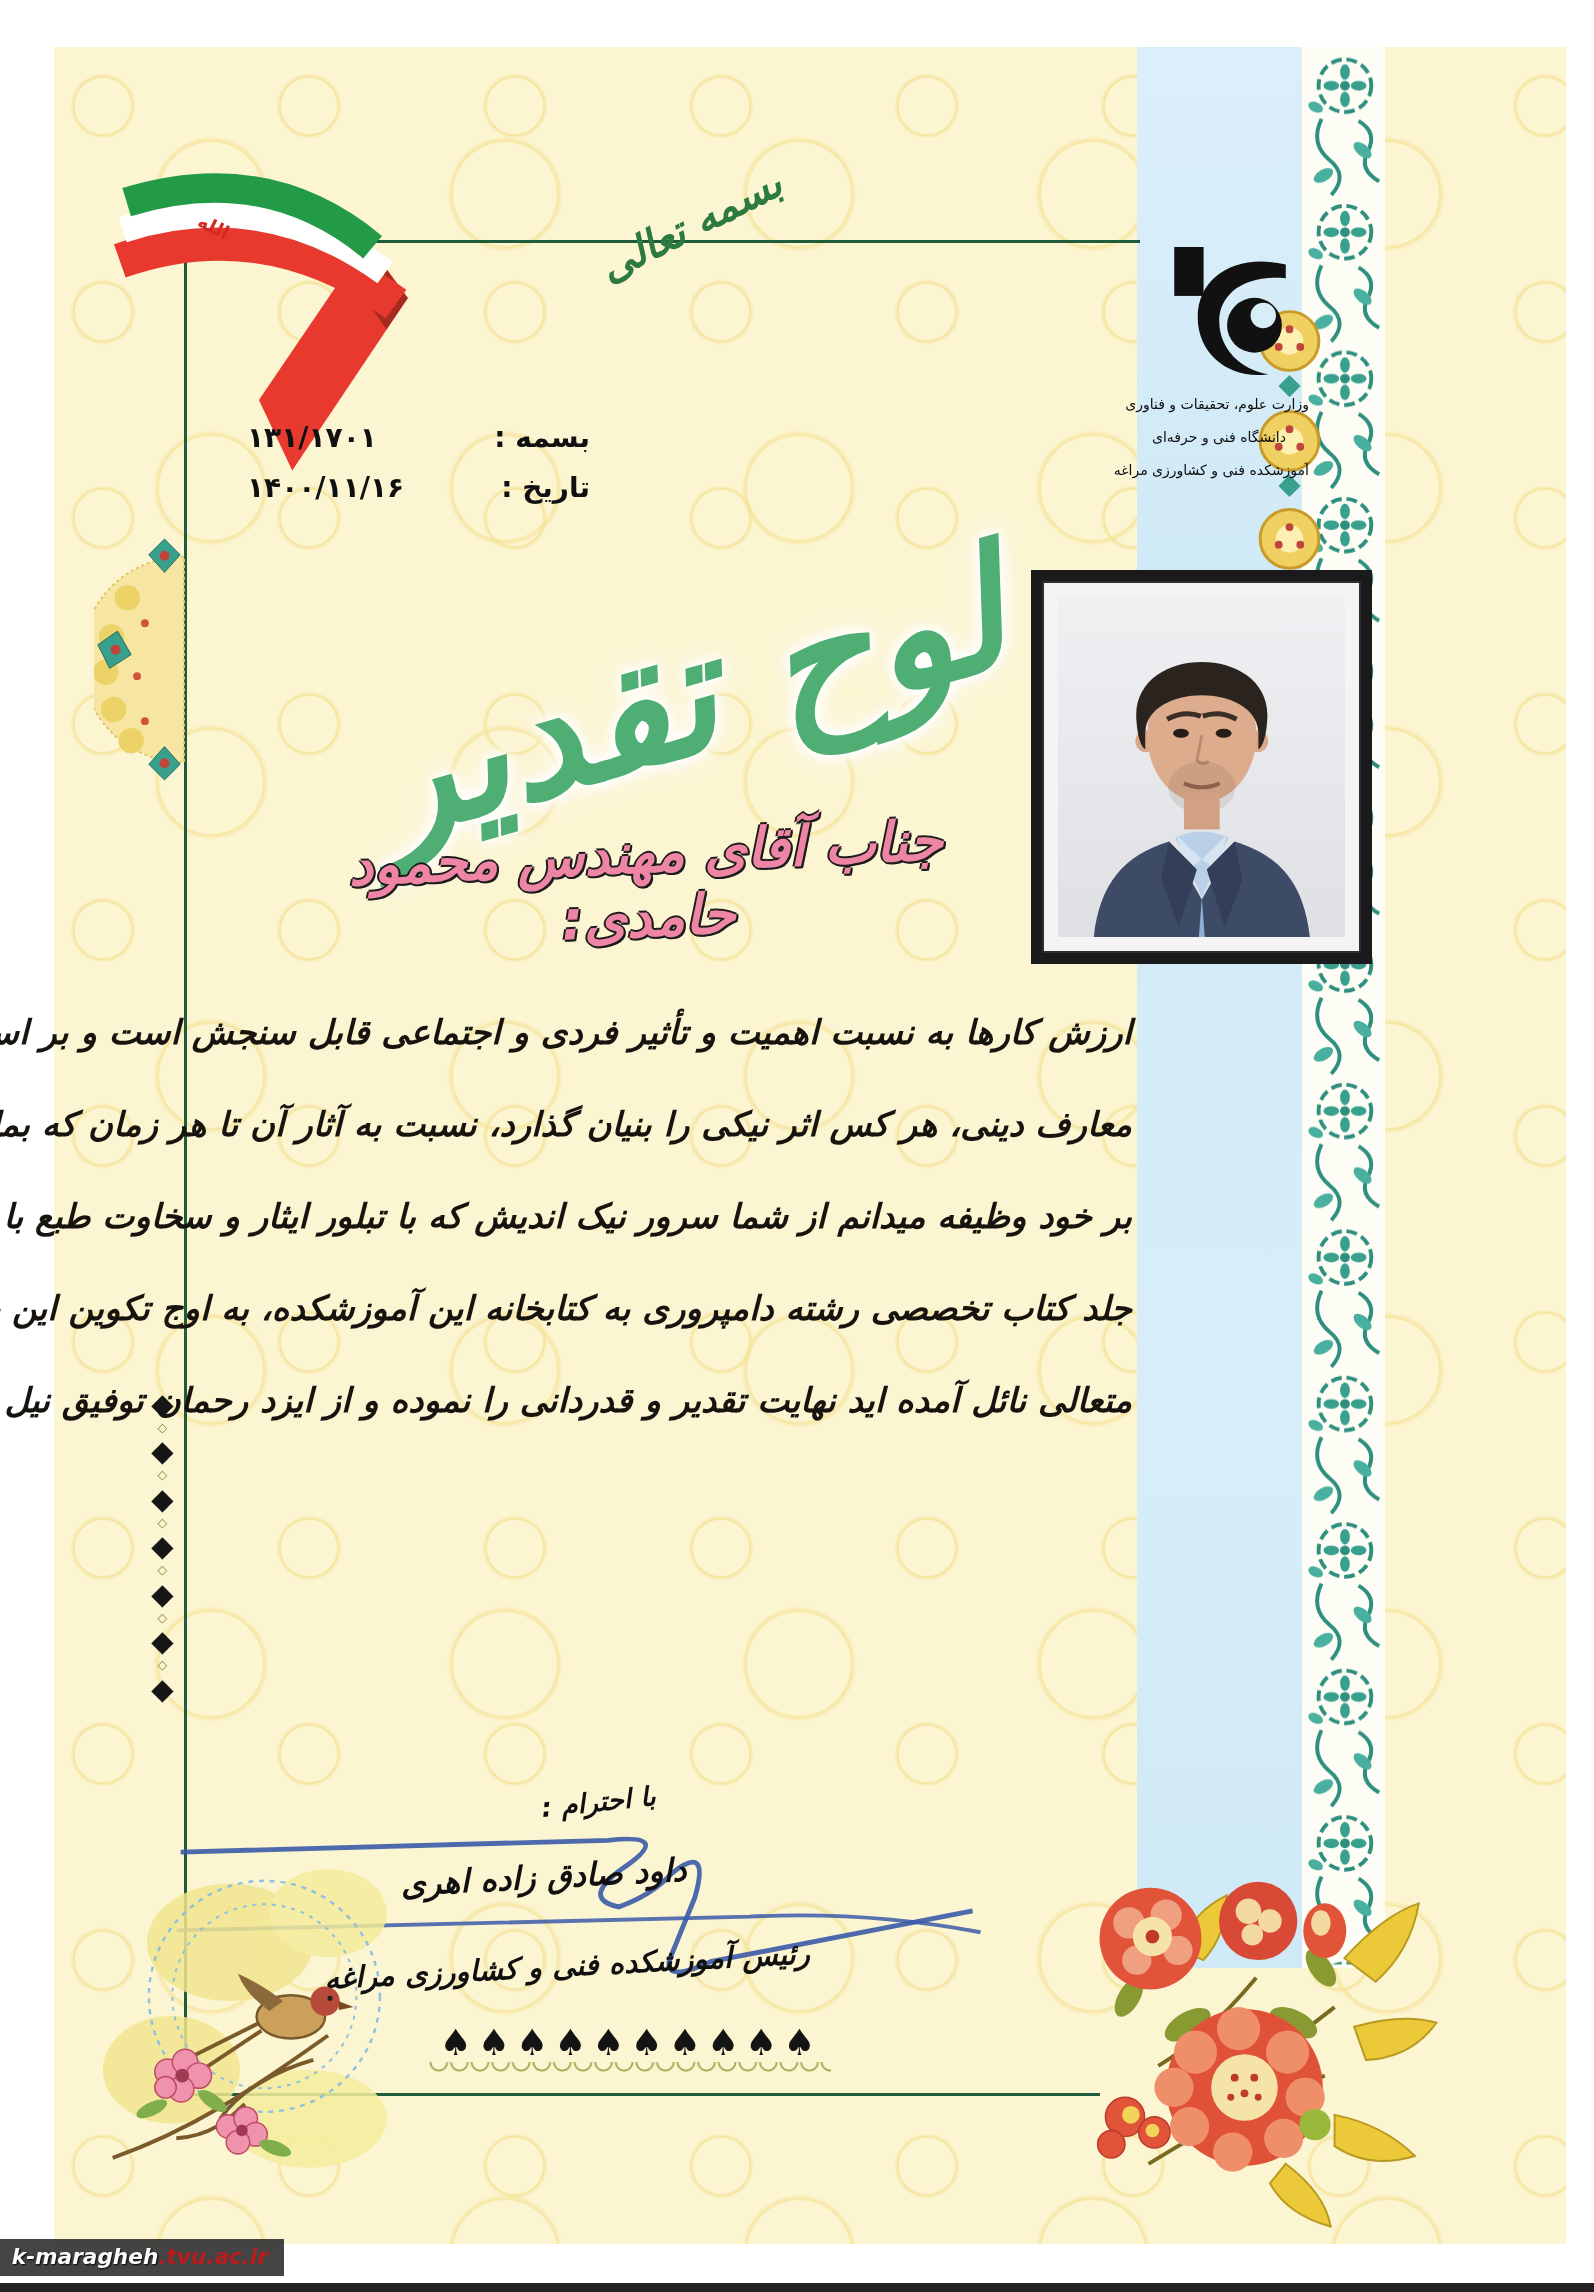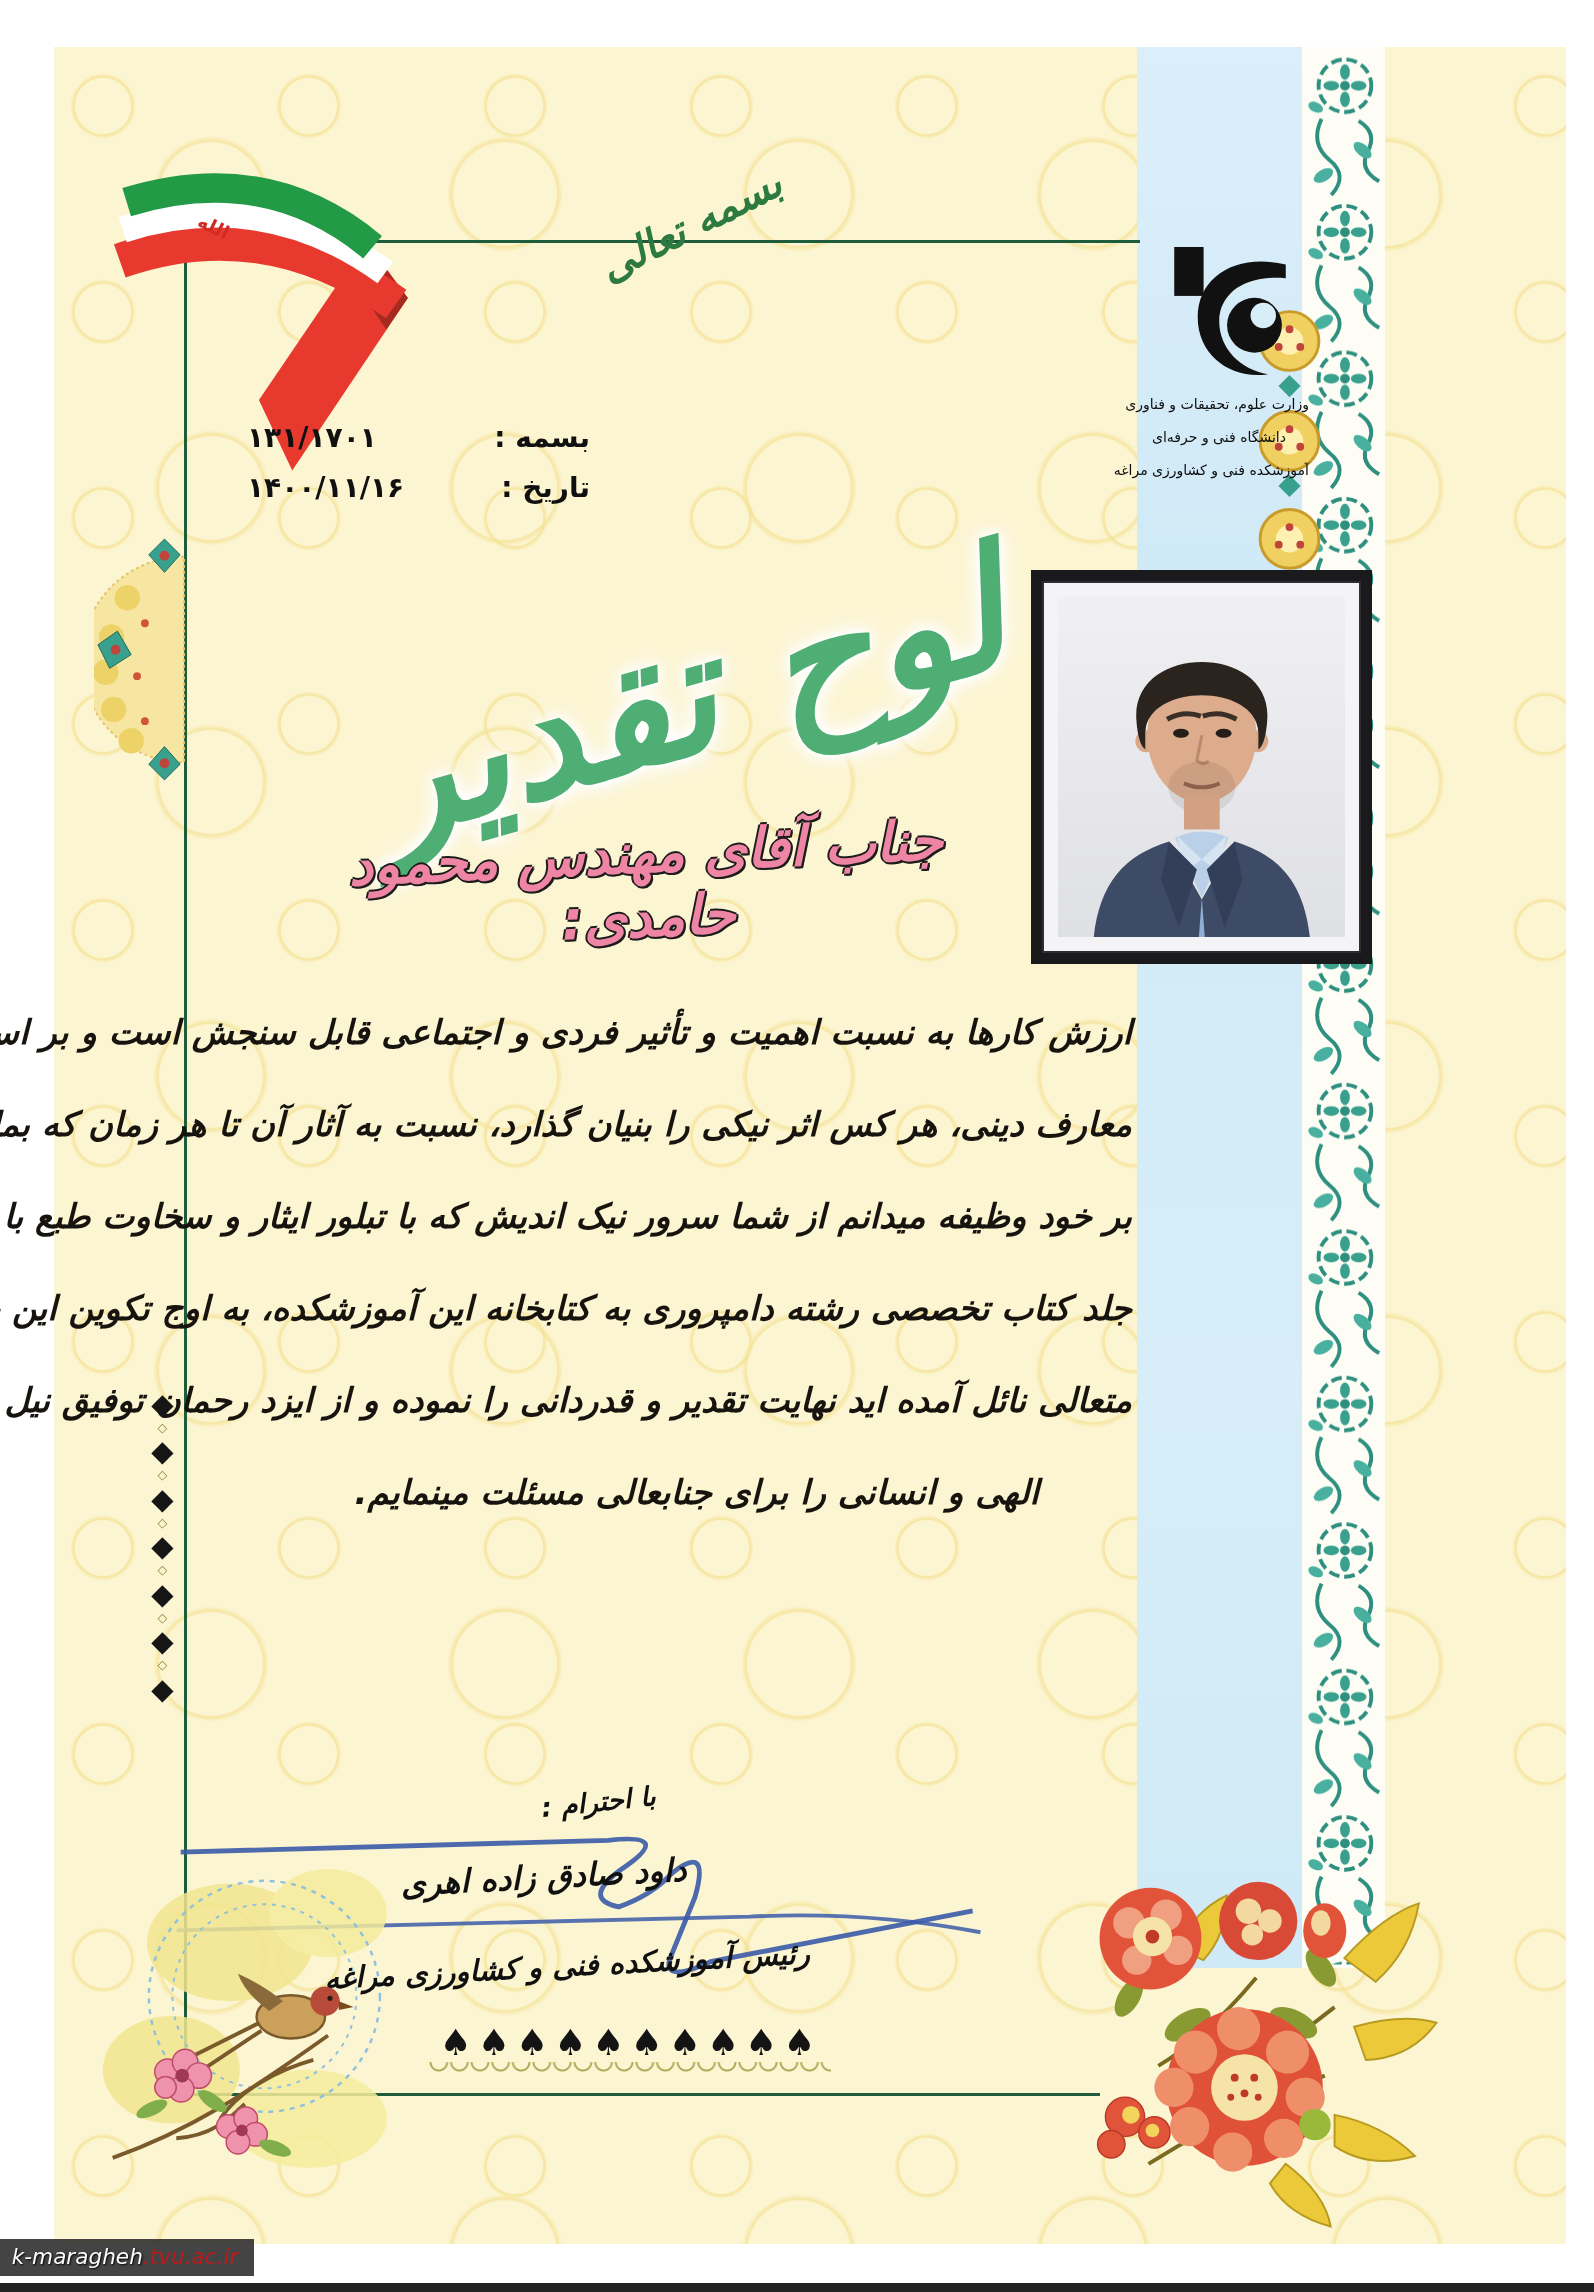--- a/index.html
+++ b/index.html
@@ -64,21 +64,21 @@
   .scallops{position:absolute;left:429px;top:2062px;width:402px;height:14.7px;z-index:5;opacity:.85;
             background-image:radial-gradient(circle at 9.8px 0px, rgba(0,0,0,0) 6.9px, #9aa043 7.8px 8.8px, rgba(0,0,0,0) 9.8px);
             background-size:20.6px 14.7px;background-repeat:repeat-x;}
   .diamond-col{position:absolute;left:135px;top:1390px;width:55px;z-index:5;display:flex;flex-direction:column;
                align-items:center;gap:2.9px;}
   .diamond-col .dmd{font-size:29px;line-height:1;color:#161616;}
   .diamond-col .dmd-s{font-size:12.7px;line-height:1;color:#8a8a35;}
   .svg-abs{position:absolute;z-index:4;}
   
   .site-badge{position:absolute;left:0;top:2239px;z-index:9;background:rgba(42,42,42,.88);
-              padding:4.9px 15.7px 6.9px 11.8px;font-size:21.6px;font-weight:normal;font-style:italic;display:flex;}
+              padding:4.9px 15.7px 6.9px 11.8px;font-size:21.6px;font-weight:bold;font-style:italic;display:flex;}
   .site-badge .pfx{color:#fdfdfd;text-shadow:1px 1px 2px #000;}
   .site-badge .sfx{color:#b91c1c;}
   .bottom-strip{position:absolute;left:0;top:2283px;width:1595px;height:9.8px;background:#232323;z-index:9;}
 </style>
 </head>
 <body>
 
 <div id="stage">
 
   <div class="paper"></div>
@@ -201,21 +201,20 @@
   </div>
 
   <div class="recipient">جناب آقای مهندس محمود حامدی:</div>
 
   <div class="body-text">
     <div class="bline">ارزش کارها به نسبت اهمیت و تأثیر فردی و اجتماعی قابل سنجش است و بر اساس</div>
     <div class="bline">معارف دینی، هر کس اثر نیکی را بنیان گذارد، نسبت به آثار آن تا هر زمان که بماند مأجور</div>
     <div class="bline">بر خود وظیفه میدانم از شما سرور نیک اندیش که با تبلور ایثار و سخاوت طبع با اهدای ۱۳۰</div>
     <div class="bline">جلد کتاب تخصصی رشته دامپروری به کتابخانه این آموزشکده، به اوج تکوین این خصائص</div>
     <div class="bline">متعالی نائل آمده اید نهایت تقدیر و قدردانی را نموده و از ایزد رحمان توفیق نیل به اهداف</div>
-    <div class="bline start">الهی و انسانی را برای جنابعالی مسئلت مینمایم.</div>
   </div>
 
   <div class="salutation">با احترام :</div>
   <svg class="sig-scribble" viewBox="0 0 860 180">
     <path d="M18,40 L455,28 Q525,20 468,58 Q428,88 466,96 Q500,84 520,62 Q560,30 544,86 L518,150 Q512,174 560,152 L828,100" stroke="#3a5ba8" stroke-width="5" fill="none" opacity="0.9"></path>
     <path d="M14,120 L600,106 Q720,100 836,122" stroke="#3a5ba8" stroke-width="4" fill="none" opacity="0.85"></path>
   </svg>
   <div class="sig-name">داود صادق زاده اهری</div>
   <div class="sig-role">رئیس آموزشکده فنی و کشاورزی مراغه</div>
 

